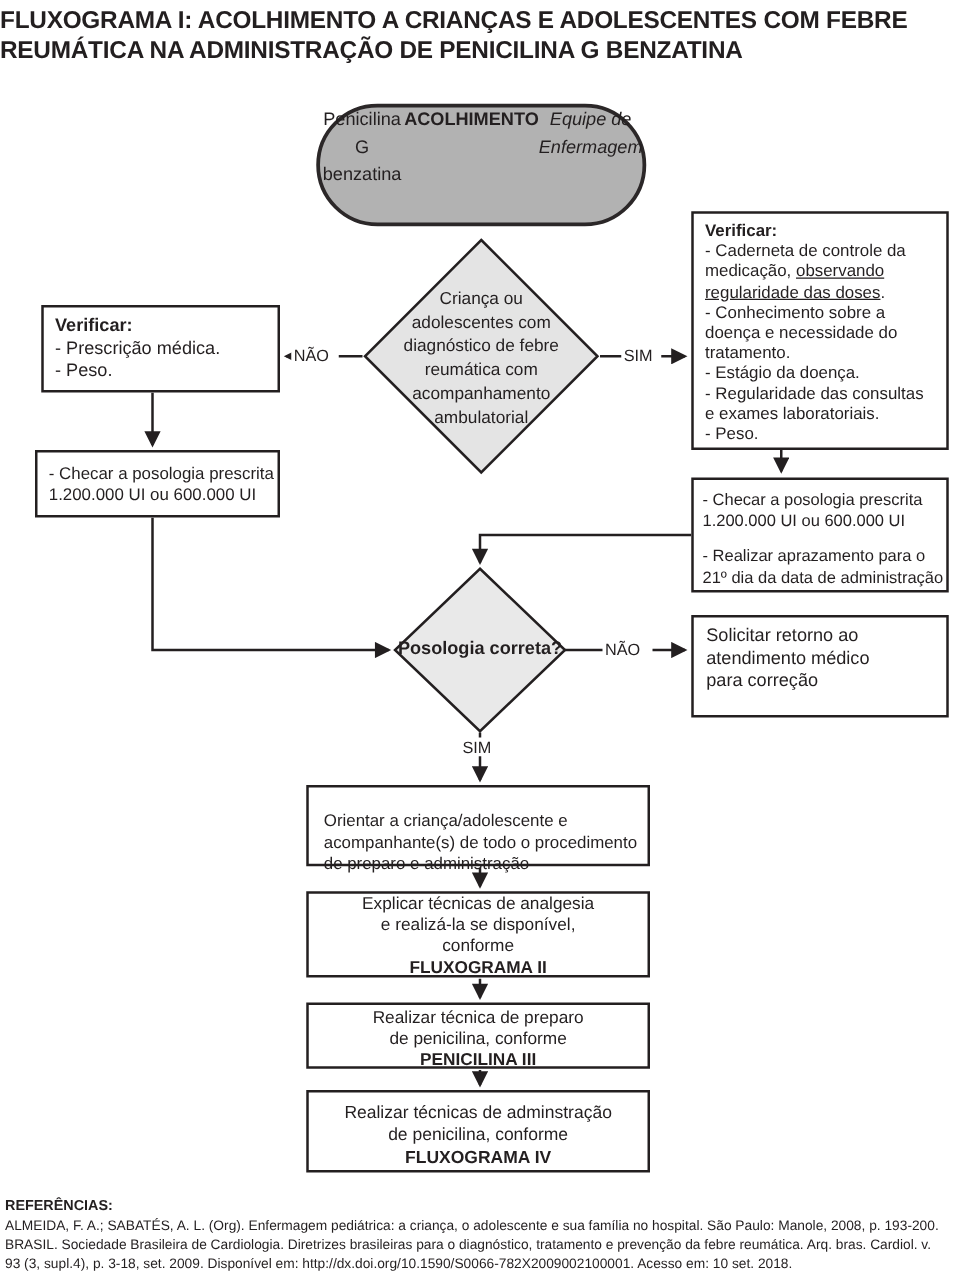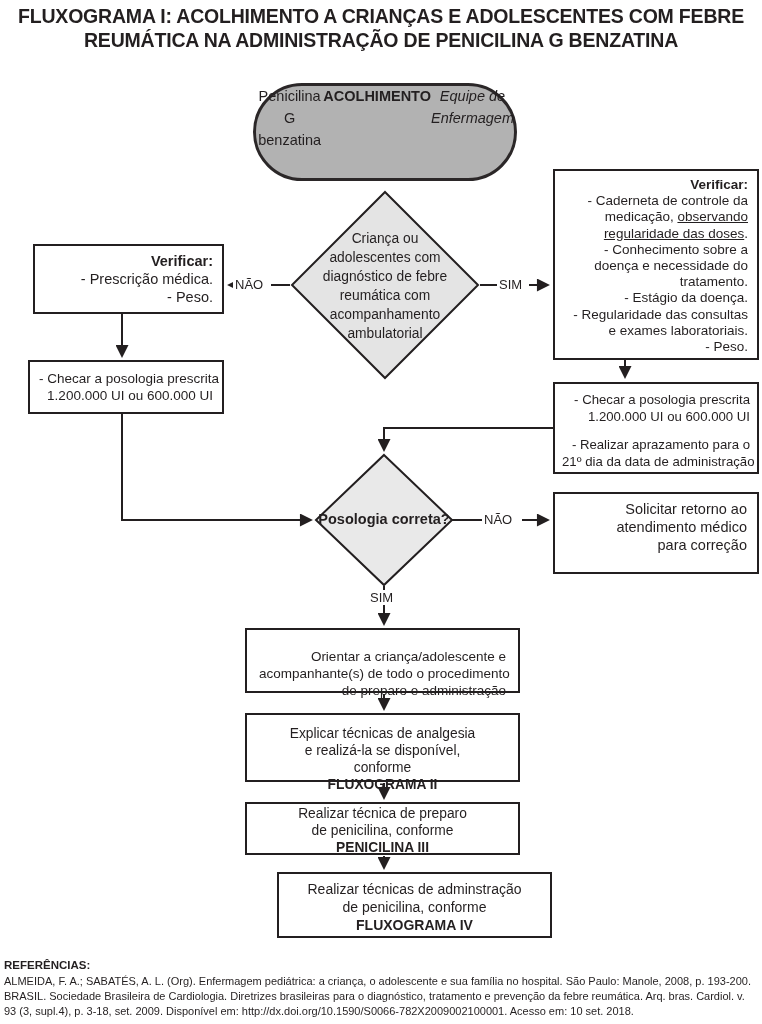--- a/index.html
+++ b/index.html
@@ -2,25 +2,25 @@
 <html style="--line: #231f20; --oval-fill: #b2b2b2; --diamond-fill: #e4e4e4;"><head>
 <meta charset="utf-8">
 <style>
   :root{
     --line:#231f20; --oval-fill:#b2b2b2; --diamond-fill:#e4e4e4;
   }
   *{margin:0;padding:0;box-sizing:border-box;}
   html,body{background:#ffffff;}
   body{font-family:"Liberation Sans",sans-serif;color:#231f20;}
   .page{position:relative;width:762px;height:1024px;background:#fff;overflow:hidden;}
-  .title{position:absolute;top:5px;left:0;width:762px;text-align:center;
+  .title{position:absolute;top:5px;left:0;width:762px;
     font-weight:bold;font-size:19.5px;line-height:1.22;letter-spacing:-0.2px;}
   svg.connectors{position:absolute;left:0;top:0;width:762px;height:1024px;}
   svg .wire{stroke:var(--line);stroke-width:2;fill:none;}
-  .box{position:absolute;border:2px solid var(--line);background:#fff;font-size:13.5px;line-height:1.24;text-align:right;}
+  .box{position:absolute;border:2px solid var(--line);background:#fff;font-size:13.5px;line-height:1.24;}
   .oval{position:absolute;left:253px;top:83px;width:264px;height:98px;border:3px solid #2b2728;
     border-radius:49px;background:var(--oval-fill);text-align:center;font-size:14.5px;line-height:1.5;
     display:flex;flex-direction:row;justify-content:center;}
   .bold{font-weight:bold;}
   .italic{font-style:italic;}
   .u{text-decoration:underline;}
   .d1-text{position:absolute;left:292px;top:229px;width:186px;text-align:center;
     font-size:13.8px;line-height:1.38;}
   .d2-text{position:absolute;left:308px;top:511px;width:152px;text-align:center;
     font-weight:bold;font-size:14.5px;}
@@ -120,34 +120,34 @@
     <div class="nowrap">atendimento médico</div>
     <div class="nowrap">para correção</div>
   </div>
 
   <div class="box" style="left:245px;top:628px;width:275px;height:65px;padding:18px 12px;line-height:1.26;">
     <div class="nowrap">Orientar a criança/adolescente e</div>
     <div class="nowrap">acompanhante(s) de todo o procedimento</div>
     <div class="nowrap">de preparo e administração</div>
   </div>
 
-  <div class="box center" style="left:245px;top:713px;width:275px;height:69px;padding:11px 6px;font-size:13.8px;line-height:1.23;">
+  <div class="box center" style="left:245px;top:713px;width:275px;height:69px;padding:0 6px;font-size:13.8px;line-height:1.23;">
     <div>Explicar técnicas de analgesia</div>
     <div>e realizá-la se disponível,</div>
     <div>conforme</div>
     <div class="bold">FLUXOGRAMA II</div>
   </div>
 
   <div class="box center" style="left:245px;top:802px;width:275px;height:53px;padding:2px 6px;font-size:13.8px;line-height:1.22;">
     <div>Realizar técnica de preparo</div>
     <div>de penicilina, conforme</div>
     <div class="bold">PENICILINA III</div>
   </div>
 
-  <div class="box center" style="left:245px;top:872px;width:275px;height:66px;padding:7px 22px;font-size:14px;line-height:1.28;margin-left:32px;">
+  <div class="box center" style="left:245px;top:872px;width:275px;height:66px;padding:7px 22px;font-size:14px;line-height:1.28;">
     <div>Realizar técnicas de adminstração</div>
     <div>de penicilina, conforme</div>
     <div class="bold">FLUXOGRAMA IV</div>
   </div>
 
   <div class="refs">
     <div class="heading">REFERÊNCIAS:</div>
     <div>ALMEIDA, F. A.; SABATÉS, A. L. (Org). Enfermagem pediátrica: a criança, o adolescente e sua família no hospital. São Paulo: Manole, 2008, p. 193-200.</div>
     <div>BRASIL. Sociedade Brasileira de Cardiologia. Diretrizes brasileiras para o diagnóstico, tratamento e prevenção da febre reumática. Arq. bras. Cardiol. v. 93 (3, supl.4), p. 3-18, set. 2009. Disponível em: http://dx.doi.org/10.1590/S0066-782X2009002100001. Acesso em: 10 set. 2018.</div>
   </div>

